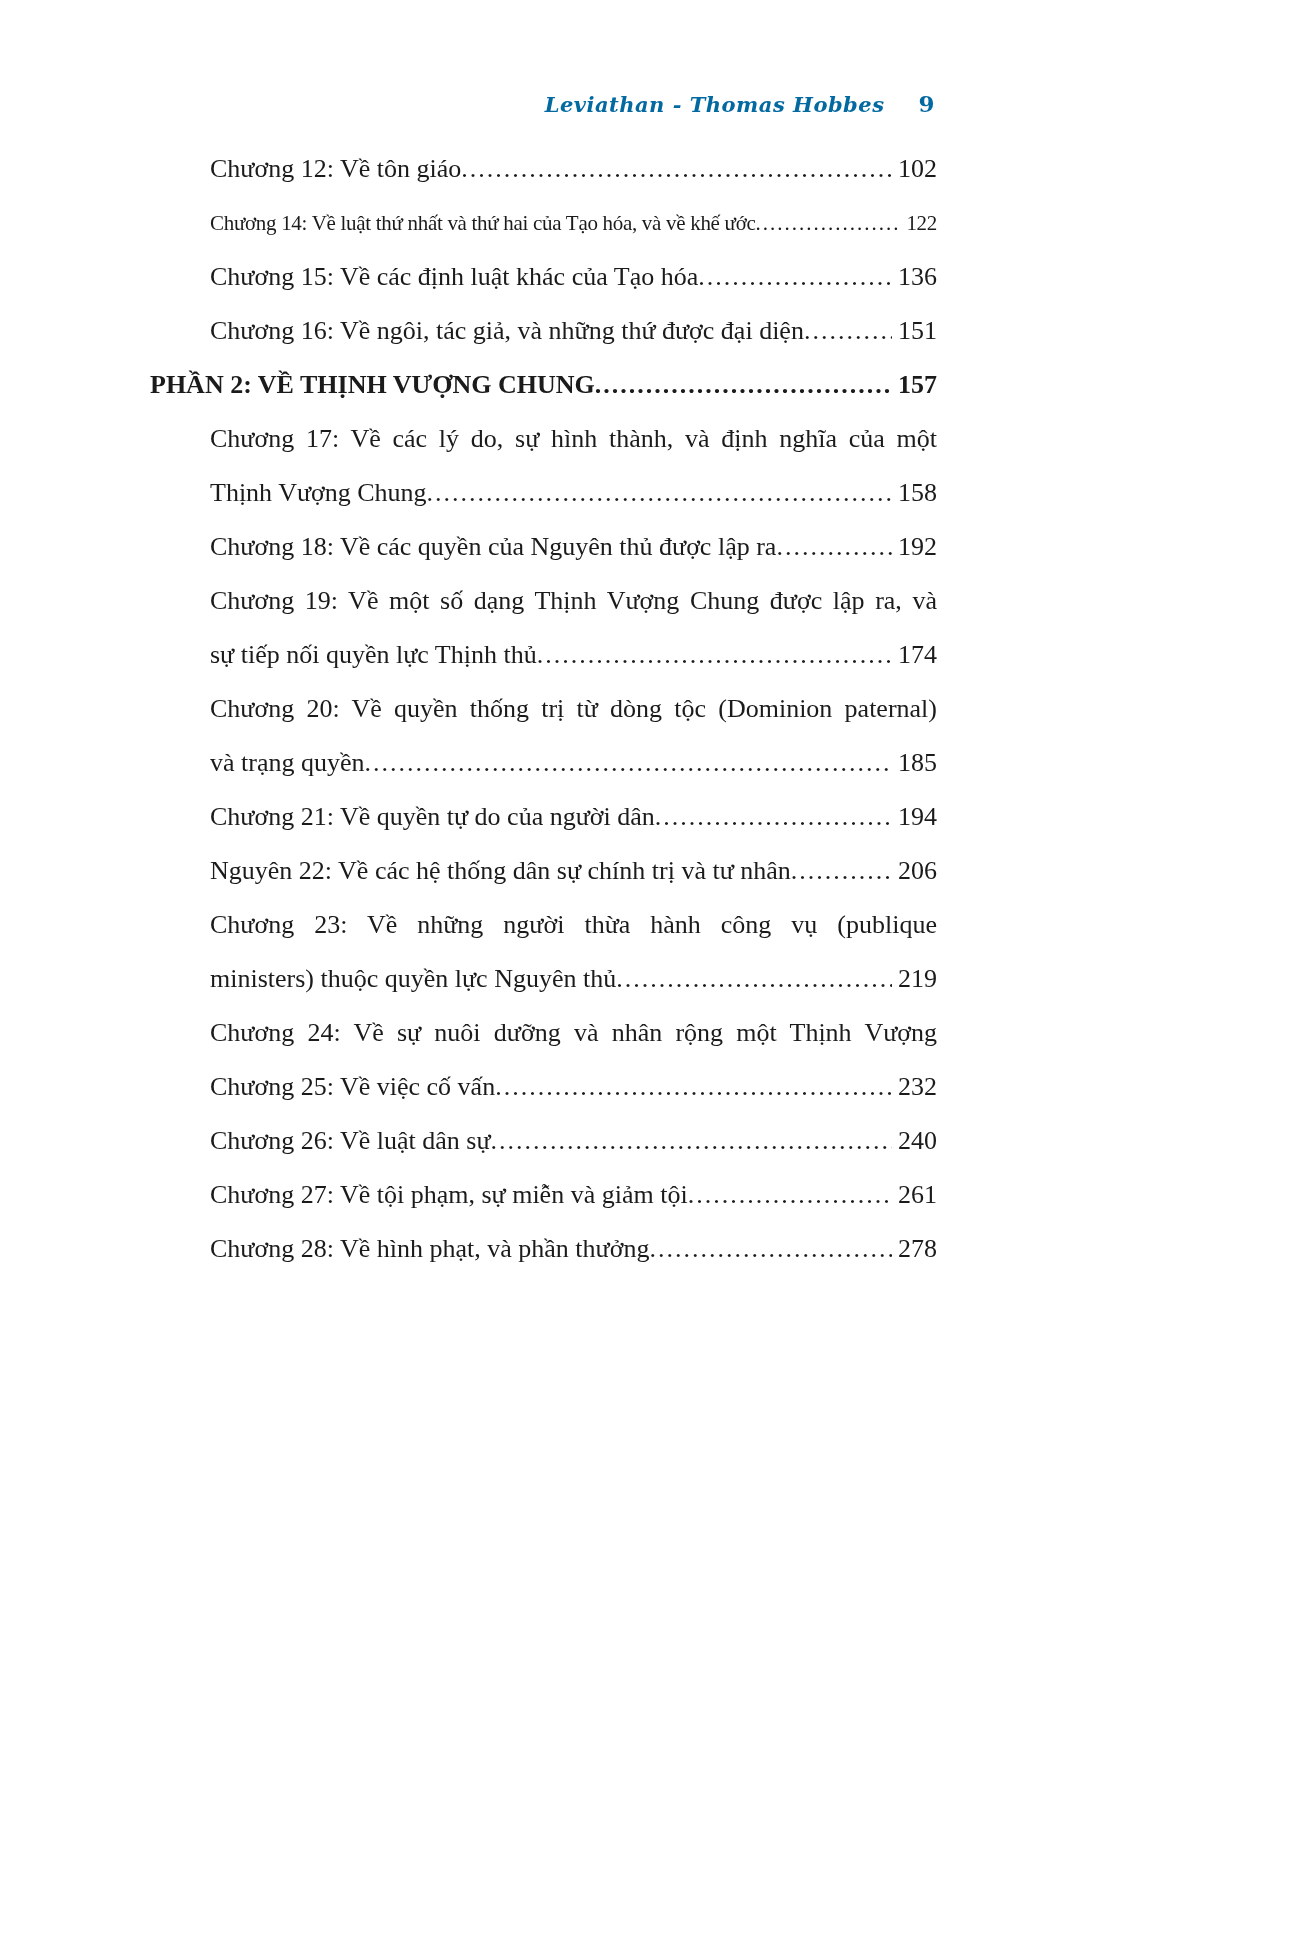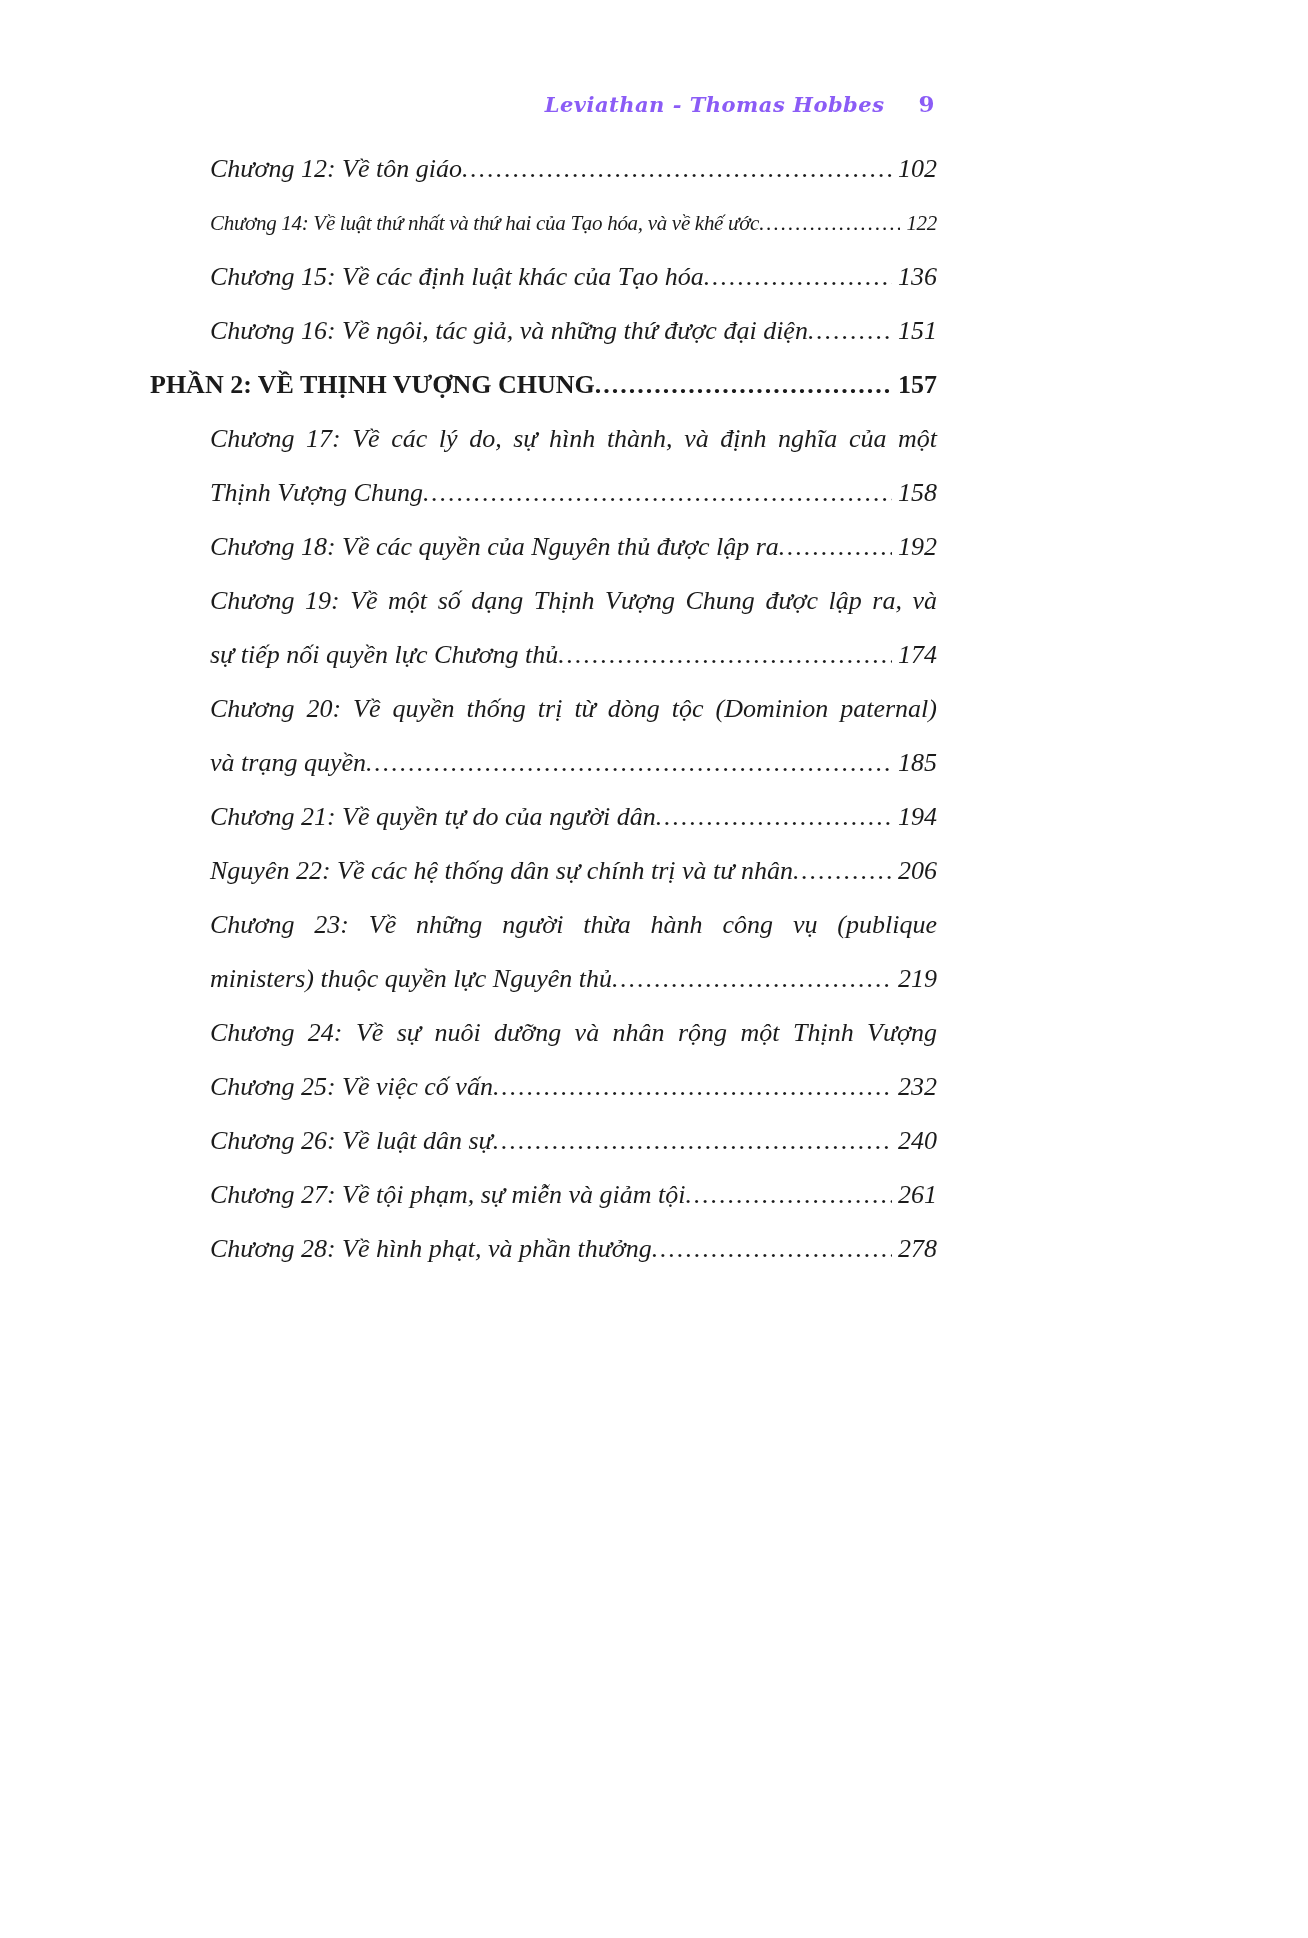--- a/index.html
+++ b/index.html
@@ -21,34 +21,34 @@
     right: 373px;
     display: flex;
     justify-content: flex-end;
     align-items: baseline;
     gap: 34px;
     font-family: "DejaVu Serif", serif;
     font-weight: bold;
     font-style: italic;
     font-size: 21px;
     letter-spacing: 0.5px;
-    color: #8b5cf6;
+    color: #0369a1;
   }
   .header-page { font-size: 23px; font-style: normal; }
 
   
   .toc {
     position: absolute;
     left: 150px;
     top: 142px;
     width: 787px;
     font-size: 26px;
     line-height: 54px;
   }
-  .entry.chapter { padding-left: 60px; font-style: italic; }
+  .entry.chapter { padding-left: 60px; }
   .entry.part { font-weight: bold; }
   .entry.condensed { font-size: 21px; letter-spacing: -0.3px; }
 
   
   .line.fill {
     text-align: justify;
     text-align-last: justify;
   }
 
   
@@ -126,21 +126,21 @@
       <div class="entry chapter">
         <div class="line last">
           <span class="txt">Chương 18: Về các quyền của Nguyên thủ được lập ra</span>
           <span class="dots"></span>
           <span class="pg">192</span>
         </div>
       </div>
       <div class="entry chapter">
         <div class="line fill">Chương 19: Về một số dạng Thịnh Vượng Chung được lập ra, và</div>
         <div class="line last">
-          <span class="txt">sự tiếp nối quyền lực Chương thủ</span>
+          <span class="txt">sự tiếp nối quyền lực Thịnh thủ</span>
           <span class="dots"></span>
           <span class="pg">174</span>
         </div>
       </div>
       <div class="entry chapter">
         <div class="line fill">Chương 20: Về quyền thống trị từ dòng tộc (Dominion paternal)</div>
         <div class="line last">
           <span class="txt">và trạng quyền</span>
           <span class="dots"></span>
           <span class="pg">185</span>

